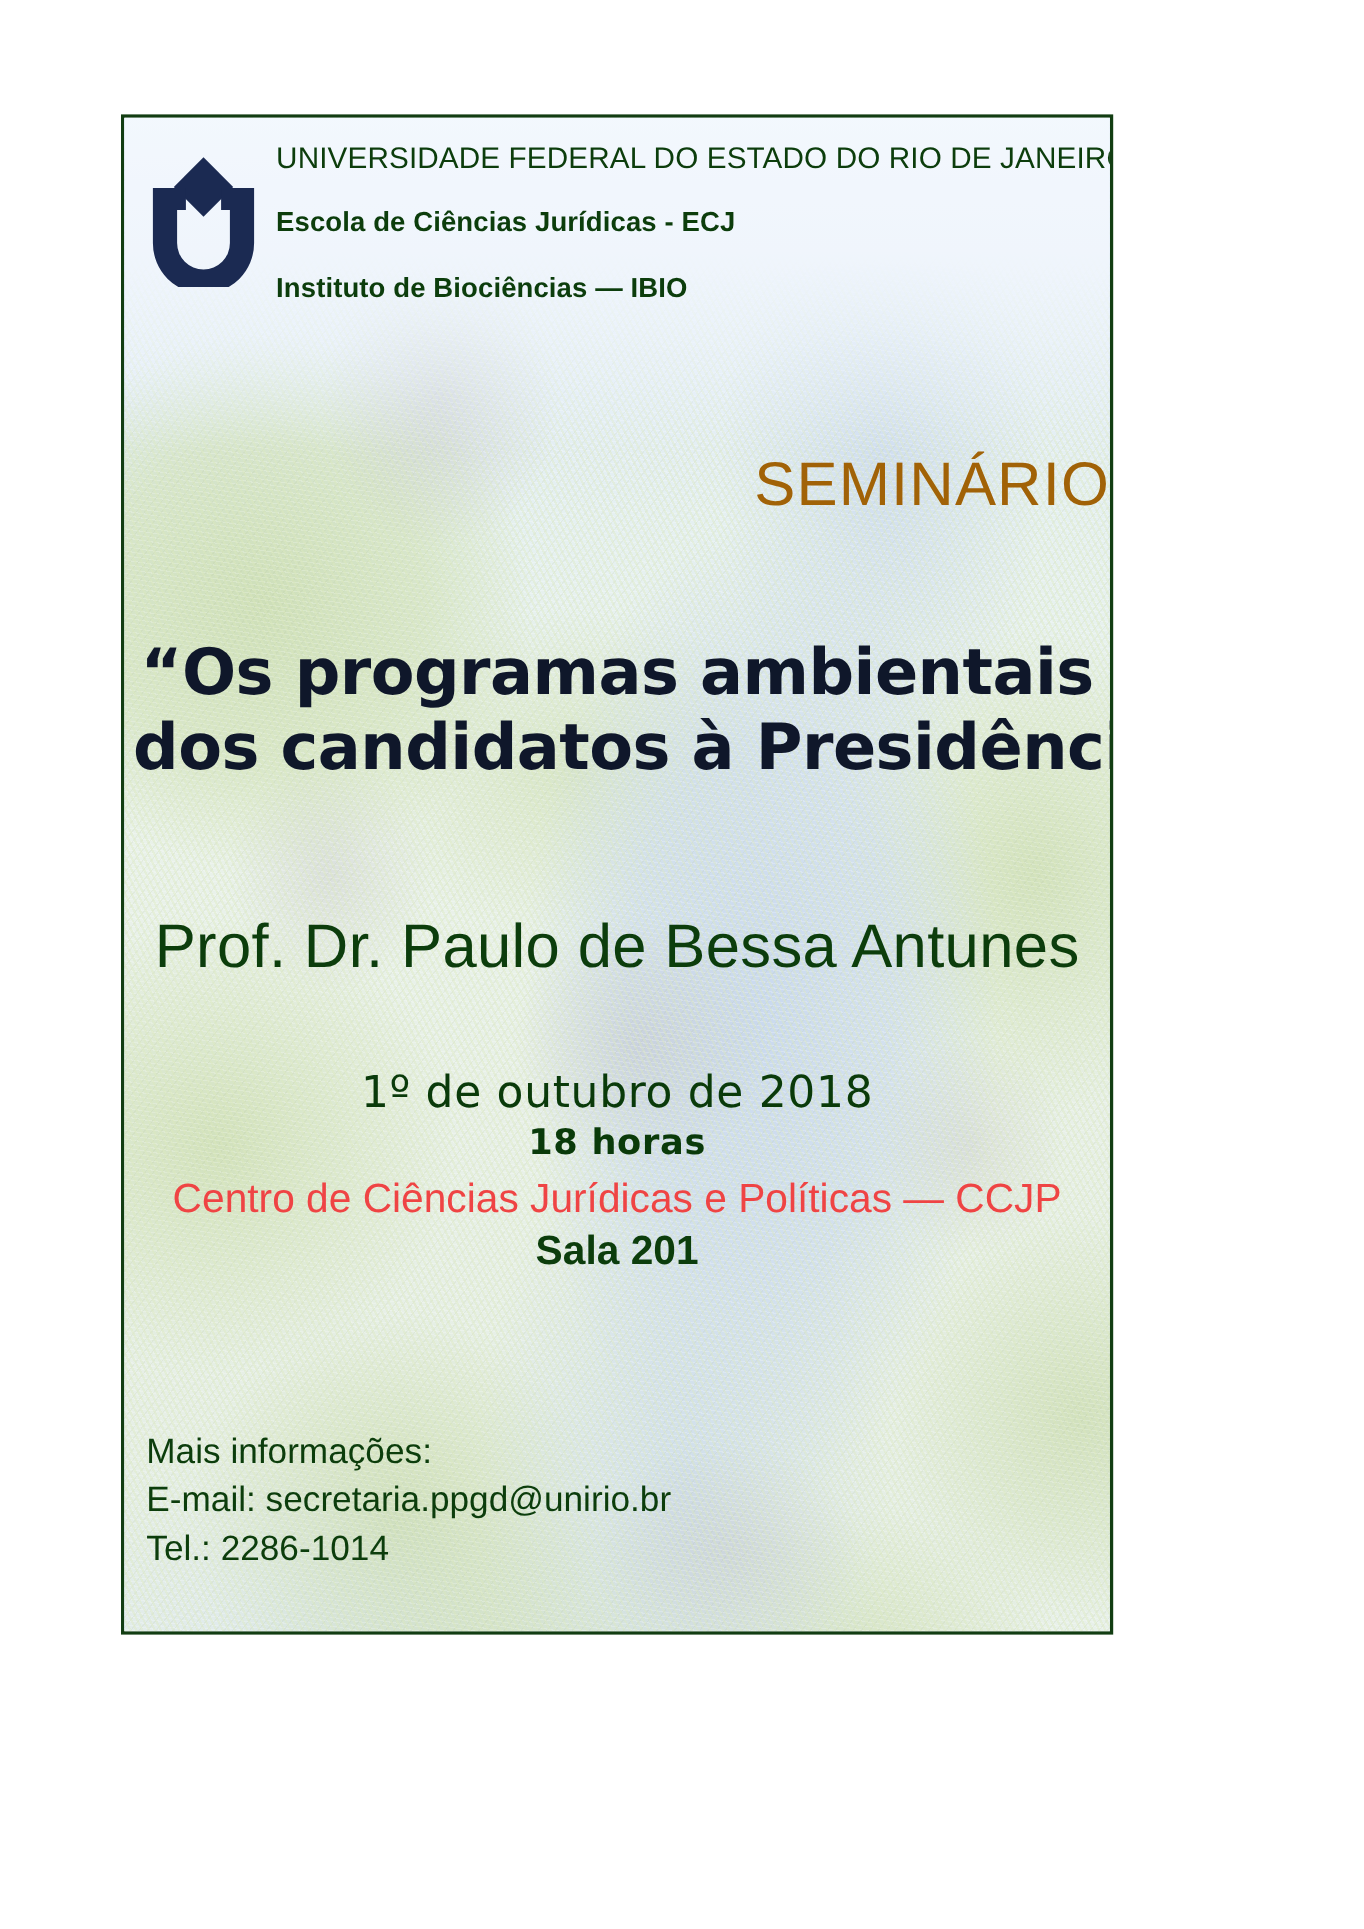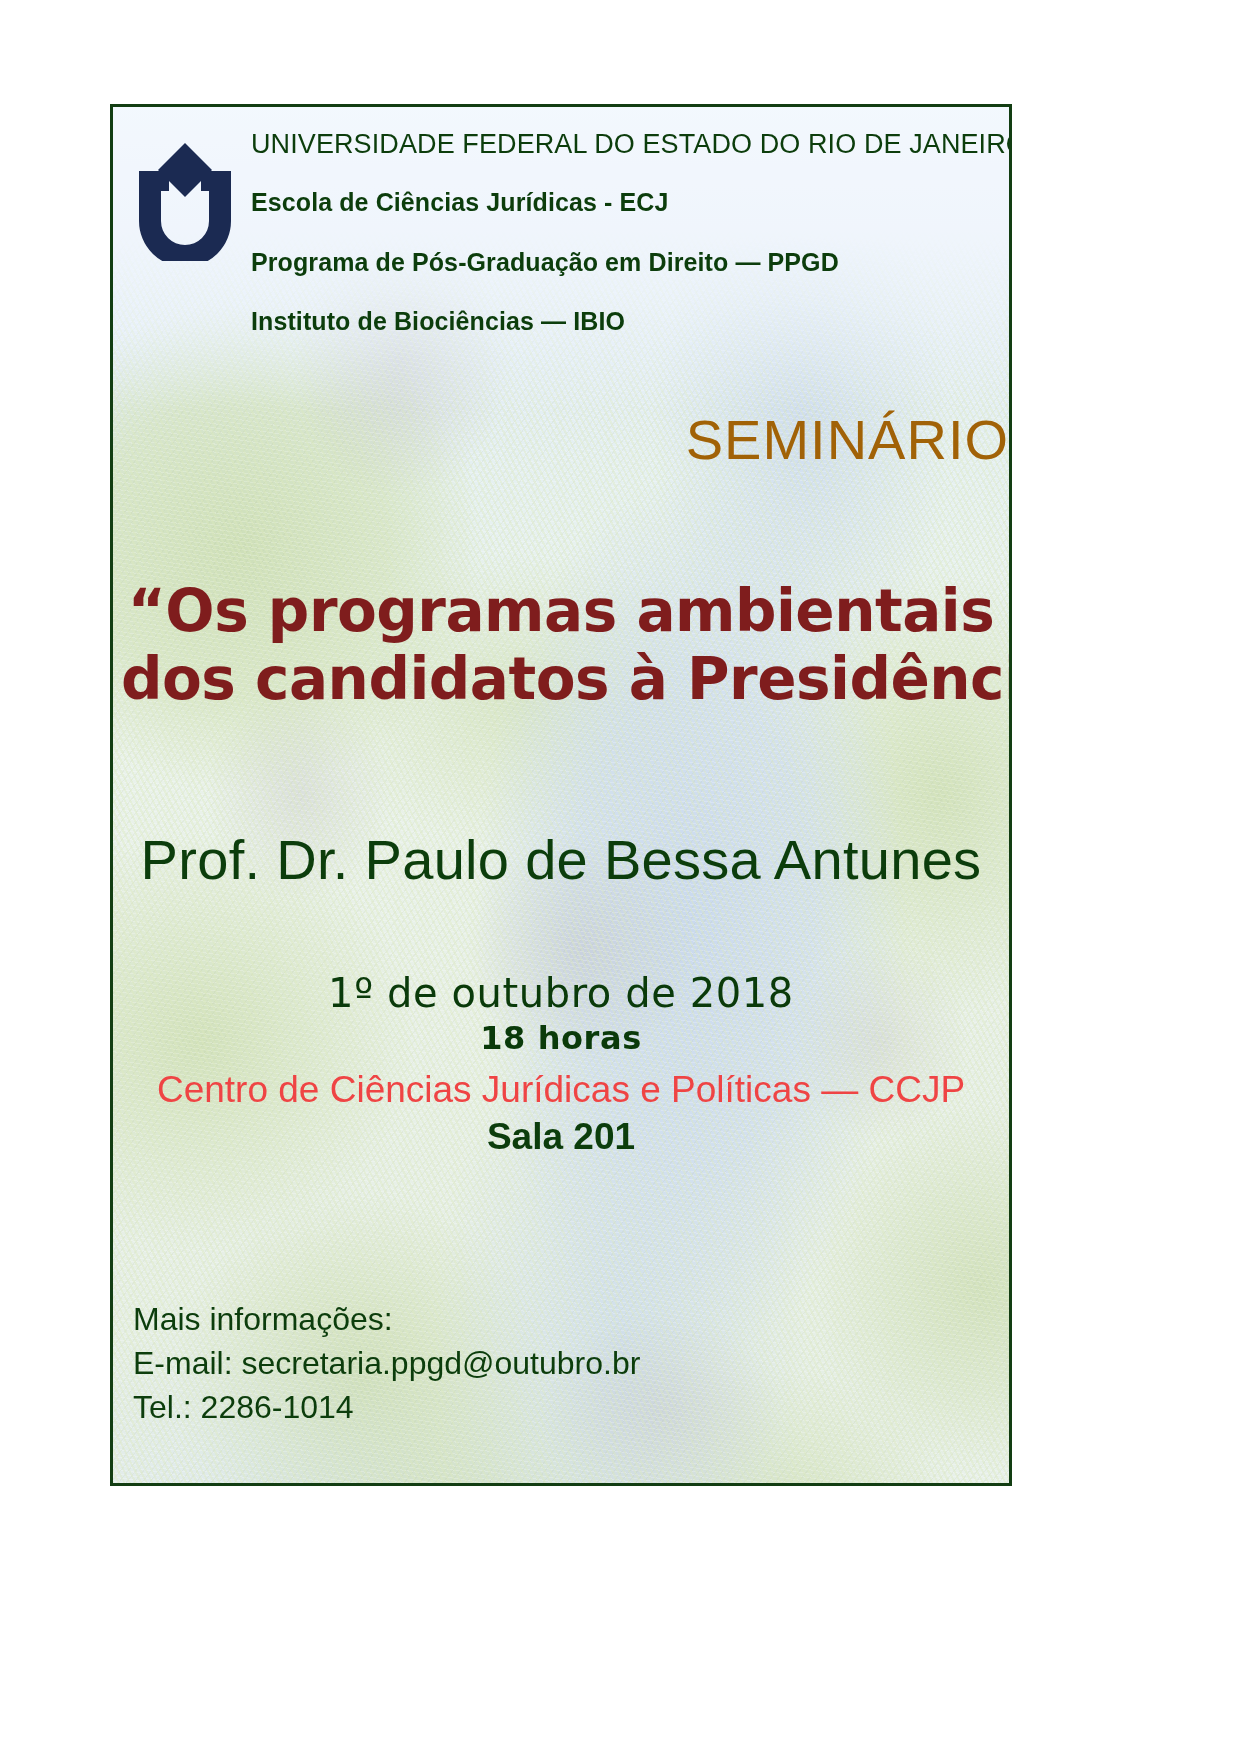--- a/index.html
+++ b/index.html
@@ -147,21 +147,21 @@
 
   
   .title{
     position:absolute; left:8px; right:8px; top:470px;
     text-align:center;
     font-family:"DejaVu Sans", sans-serif;
     font-weight:700;
     font-size:58px;
     line-height:1.18;
     letter-spacing:-.5px;
-    color:#7f1d1d;
+    color:#0f172a;
   }
   .title .tl{display:block;white-space:nowrap;}
 
   
   .speaker{
     position:absolute; left:0; right:0; top:720px;
     text-align:center;
     font-family:Liberation Sans, sans-serif;
     font-size:56px;
     font-weight:400;
@@ -248,21 +248,20 @@
             <path d="M8,42 L38,42 L38,62 L30,62 L30,92
                      a24,24 0 0 0 48,0 L78,62 L70,62 L70,42 L100,42
                      L100,92 a46,46 0 0 1 -92,0 Z"></path>
           </g>
         </svg>
       </div>
 
       <div class="header-lines">
         <div class="org-line1">UNIVERSIDADE FEDERAL DO ESTADO DO RIO DE JANEIRO</div>
         <div class="org-line">Escola de Ciências  Jurídicas - ECJ</div>
-        <div class="org-line">Programa de Pós-Graduação em Direito — PPGD</div>
         <div class="org-line">Instituto de Biociências — IBIO</div>
       </div>
 
     </div>
 
     <div class="seminar">SEMINÁRIO</div>
 
     <div class="title">
       <span class="tl">“Os  programas ambientais</span>
       <span class="tl">dos candidatos à Presidência”</span>
@@ -272,18 +271,18 @@
 
     <div class="when">
       <div class="date">1º de outubro de 2018</div>
       <div class="hour">18 horas</div>
       <div class="venue">Centro de Ciências Jurídicas e Políticas —  CCJP</div>
       <div class="room">Sala 201</div>
     </div>
 
     <div class="footer">
       <div>Mais informações:</div>
-      <div>E-mail: secretaria.ppgd@outubro.br</div>
+      <div>E-mail: secretaria.ppgd@unirio.br</div>
       <div>Tel.: 2286-1014</div>
     </div>
 
   </div>
 </div>
 
 </body></html>

